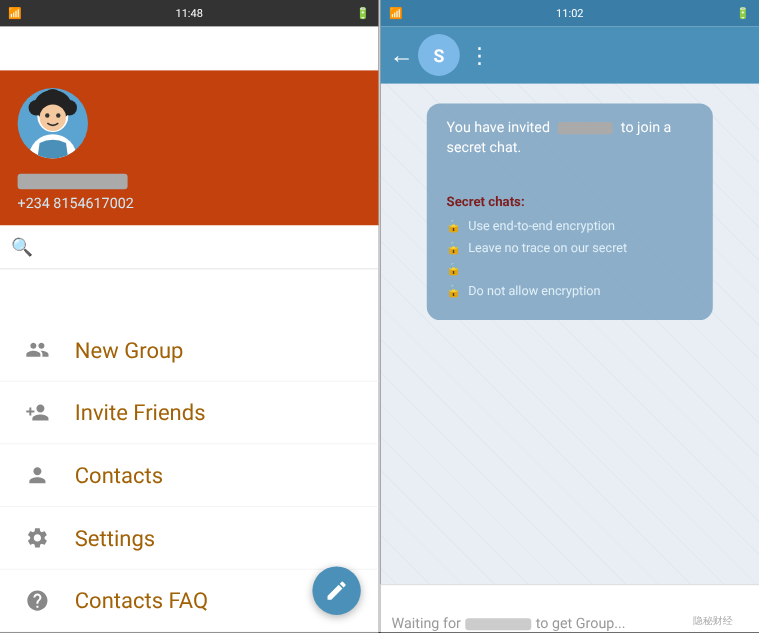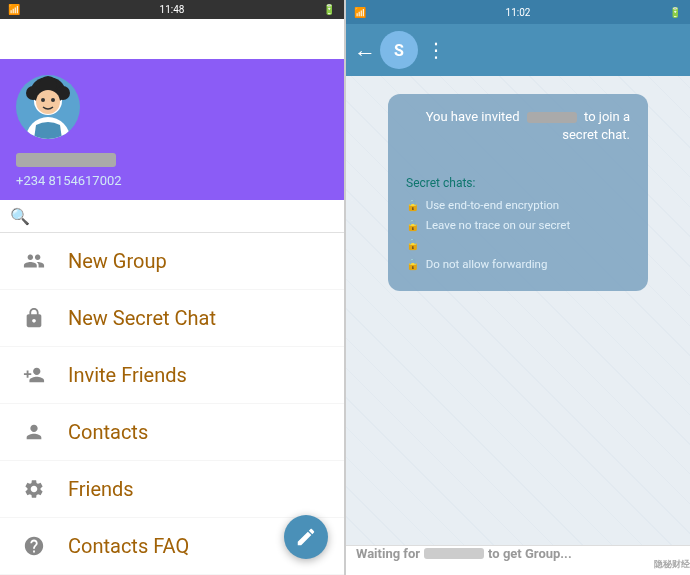--- a/index.html
+++ b/index.html
@@ -29,21 +29,21 @@
       display: flex;
       align-items: center;
       justify-content: space-between;
       padding: 0 8px;
       font-size: 10px;
       color: #fff;
     }
 
     
     .left-header {
-      background: #8b5cf6;
+      background: #c2410c;
       padding: 16px 16px 12px 16px;
       display: flex;
       flex-direction: column;
       margin-top: 40px;
     }
     .avatar-area {
       display: flex;
       align-items: flex-start;
       margin-bottom: 8px;
     }
@@ -241,55 +241,54 @@
       align-self: center;
       background: rgba(120,160,190,0.82);
       border-radius: 12px;
       padding: 14px 18px;
       max-width: 260px;
       margin: 8px 0;
     }
     .secret-title {
       color: #fff;
       font-size: 13px;
-      text-align: right;
+      text-align: left;
       margin-bottom: 12px;
       line-height: 1.4;
     }
     .secret-subtitle {
-      color: #0f766e;
+      color: #7f1d1d;
       font-size: 12px;
-      font-weight: normal;
+      font-weight: bold;
       margin-bottom: 8px;
       margin-top: 32px;
     }
     .secret-feature {
       display: flex;
       align-items: center;
       margin-bottom: 6px;
       color: #e0eff8;
       font-size: 11.5px;
     }
     .lock-icon {
       margin-right: 6px;
       font-size: 11px;
       color: #c0d8e8;
     }
 
     
     .chat-input-area {
       background: #fff;
-      height: 30px;
-      display: flex;
-      align-items: flex-start;
+      height: 44px;
+      display: flex;
+      align-items: flex-end;
       padding: 0 10px;
       border-top: 1px solid #ddd;
       position: relative;
       z-index: 10;
-      font-weight: bold;
     }
     .input-text {
       flex: 1;
       font-size: 13px;
       color: #999;
       display: flex;
       align-items: center;
     }
     .input-text-content {
       display: flex;
@@ -299,21 +298,21 @@
     .input-blur {
       display: inline-block;
       background: #ccc;
       height: 11px;
       width: 60px;
       border-radius: 3px;
       margin: 0 4px;
     }
     .watermark {
       position: absolute;
-      right: 0;
+      right: 24px;
       bottom: 4px;
       font-size: 9px;
       color: #aaa;
       z-index: 20;
     }
 
     
     .panel-divider {
       width: 2px;
       background: #ccc;
@@ -372,28 +371,20 @@
 
     <div class="menu-item">
       <div class="menu-icon">
         <svg width="22" height="22" viewBox="0 0 24 24" fill="#888">
           <path d="M16 11c1.66 0 2.99-1.34 2.99-3S17.66 5 16 5c-1.66 0-3 1.34-3 3s1.34 3 3 3zm-8 0c1.66 0 2.99-1.34 2.99-3S9.66 5 8 5C6.34 5 5 6.34 5 8s1.34 3 3 3zm0 2c-2.33 0-7 1.17-7 3.5V19h14v-2.5c0-2.33-4.67-3.5-7-3.5zm8 0c-.29 0-.62.02-.97.05 1.16.84 1.97 1.97 1.97 3.45V19h6v-2.5c0-2.33-4.67-3.5-7-3.5z"></path>
         </svg>
       </div>
       <span class="menu-label">New Group</span>
     </div>
 
-    <div class="menu-item">
-      <div class="menu-icon">
-        <svg width="22" height="22" viewBox="0 0 24 24" fill="#888">
-          <path d="M18 8h-1V6c0-2.76-2.24-5-5-5S7 3.24 7 6v2H6c-1.1 0-2 .9-2 2v10c0 1.1.9 2 2 2h12c1.1 0 2-.9 2-2V10c0-1.1-.9-2-2-2zm-6 9c-1.1 0-2-.9-2-2s.9-2 2-2 2 .9 2 2-.9 2-2 2zm3.1-9H8.9V6c0-1.71 1.39-3.1 3.1-3.1 1.71 0 3.1 1.39 3.1 3.1v2z"></path>
-        </svg>
-      </div>
-      <span class="menu-label">New Secret Chat</span>
-    </div>
 
 
     <div class="menu-item">
       <div class="menu-icon">
         <svg width="22" height="22" viewBox="0 0 24 24" fill="#888">
           <path d="M15 12c2.21 0 4-1.79 4-4s-1.79-4-4-4-4 1.79-4 4 1.79 4 4 4zm-9-2V7H4v3H1v2h3v3h2v-3h3v-2H6zm9 4c-2.67 0-8 1.34-8 4v2h16v-2c0-2.66-5.33-4-8-4z"></path>
         </svg>
       </div>
       <span class="menu-label">Invite Friends</span>
     </div>
@@ -406,21 +397,21 @@
       </div>
       <span class="menu-label">Contacts</span>
     </div>
 
     <div class="menu-item">
       <div class="menu-icon">
         <svg width="22" height="22" viewBox="0 0 24 24" fill="#888">
           <path d="M19.14,12.94c0.04-0.3,0.06-0.61,0.06-0.94c0-0.32-0.02-0.64-0.07-0.94l2.03-1.58c0.18-0.14,0.23-0.41,0.12-0.61 l-1.92-3.32c-0.12-0.22-0.37-0.29-0.59-0.22l-2.39,0.96c-0.5-0.38-1.03-0.7-1.62-0.94L14.4,2.81c-0.04-0.24-0.24-0.41-0.48-0.41 h-3.84c-0.24,0-0.43,0.17-0.47,0.41L9.25,5.35C8.66,5.59,8.12,5.92,7.63,6.29L5.24,5.33c-0.22-0.08-0.47,0-0.59,0.22L2.74,8.87 C2.62,9.08,2.66,9.34,2.86,9.48l2.03,1.58C4.84,11.36,4.8,11.69,4.8,12s0.02,0.64,0.07,0.94l-2.03,1.58 c-0.18,0.14-0.23,0.41-0.12,0.61l1.92,3.32c0.12,0.22,0.37,0.29,0.59,0.22l2.39-0.96c0.5,0.38,1.03,0.7,1.62,0.94l0.36,2.54 c0.05,0.24,0.24,0.41,0.48,0.41h3.84c0.24,0,0.44-0.17,0.47-0.41l0.36-2.54c0.59-0.24,1.13-0.56,1.62-0.94l2.39,0.96 c0.22,0.08,0.47,0,0.59-0.22l1.92-3.32c0.12-0.22,0.07-0.47-0.12-0.61L19.14,12.94z M12,15.6c-1.98,0-3.6-1.62-3.6-3.6 s1.62-3.6,3.6-3.6s3.6,1.62,3.6,3.6S13.98,15.6,12,15.6z"></path>
         </svg>
       </div>
-      <span class="menu-label">Friends</span>
+      <span class="menu-label">Settings</span>
     </div>
 
     <div class="menu-item">
       <div class="menu-icon">
         <svg width="22" height="22" viewBox="0 0 24 24" fill="#888">
           <path d="M12 2C6.48 2 2 6.48 2 12s4.48 10 10 10 10-4.48 10-10S17.52 2 12 2zm1 17h-2v-2h2v2zm2.07-7.75l-.9.92C13.45 12.9 13 13.5 13 15h-2v-.5c0-1.1.45-2.1 1.17-2.83l1.24-1.26c.37-.36.59-.86.59-1.41 0-1.1-.9-2-2-2s-2 .9-2 2H8c0-2.21 1.79-4 4-4s4 1.79 4 4c0 .88-.36 1.68-.93 2.25z"></path>
         </svg>
       </div>
       <span class="menu-label">Contacts FAQ</span>
     </div>
@@ -467,21 +458,21 @@
       </div>
       <div class="secret-feature">
         <span class="lock-icon">🔒</span>
         <span>Leave no trace on our secret</span>
       </div>
       <div class="secret-feature">
         <span class="lock-icon">🔒</span>
       </div>
       <div class="secret-feature">
         <span class="lock-icon">🔒</span>
-        <span>Do not allow forwarding</span>
+        <span>Do not allow encryption</span>
       </div>
     </div>
 
   </div>
 
   <div class="chat-input-area">
     <div class="input-text">
       <div class="input-text-content">
         <span>Waiting for</span>
         <span class="input-blur"></span>

